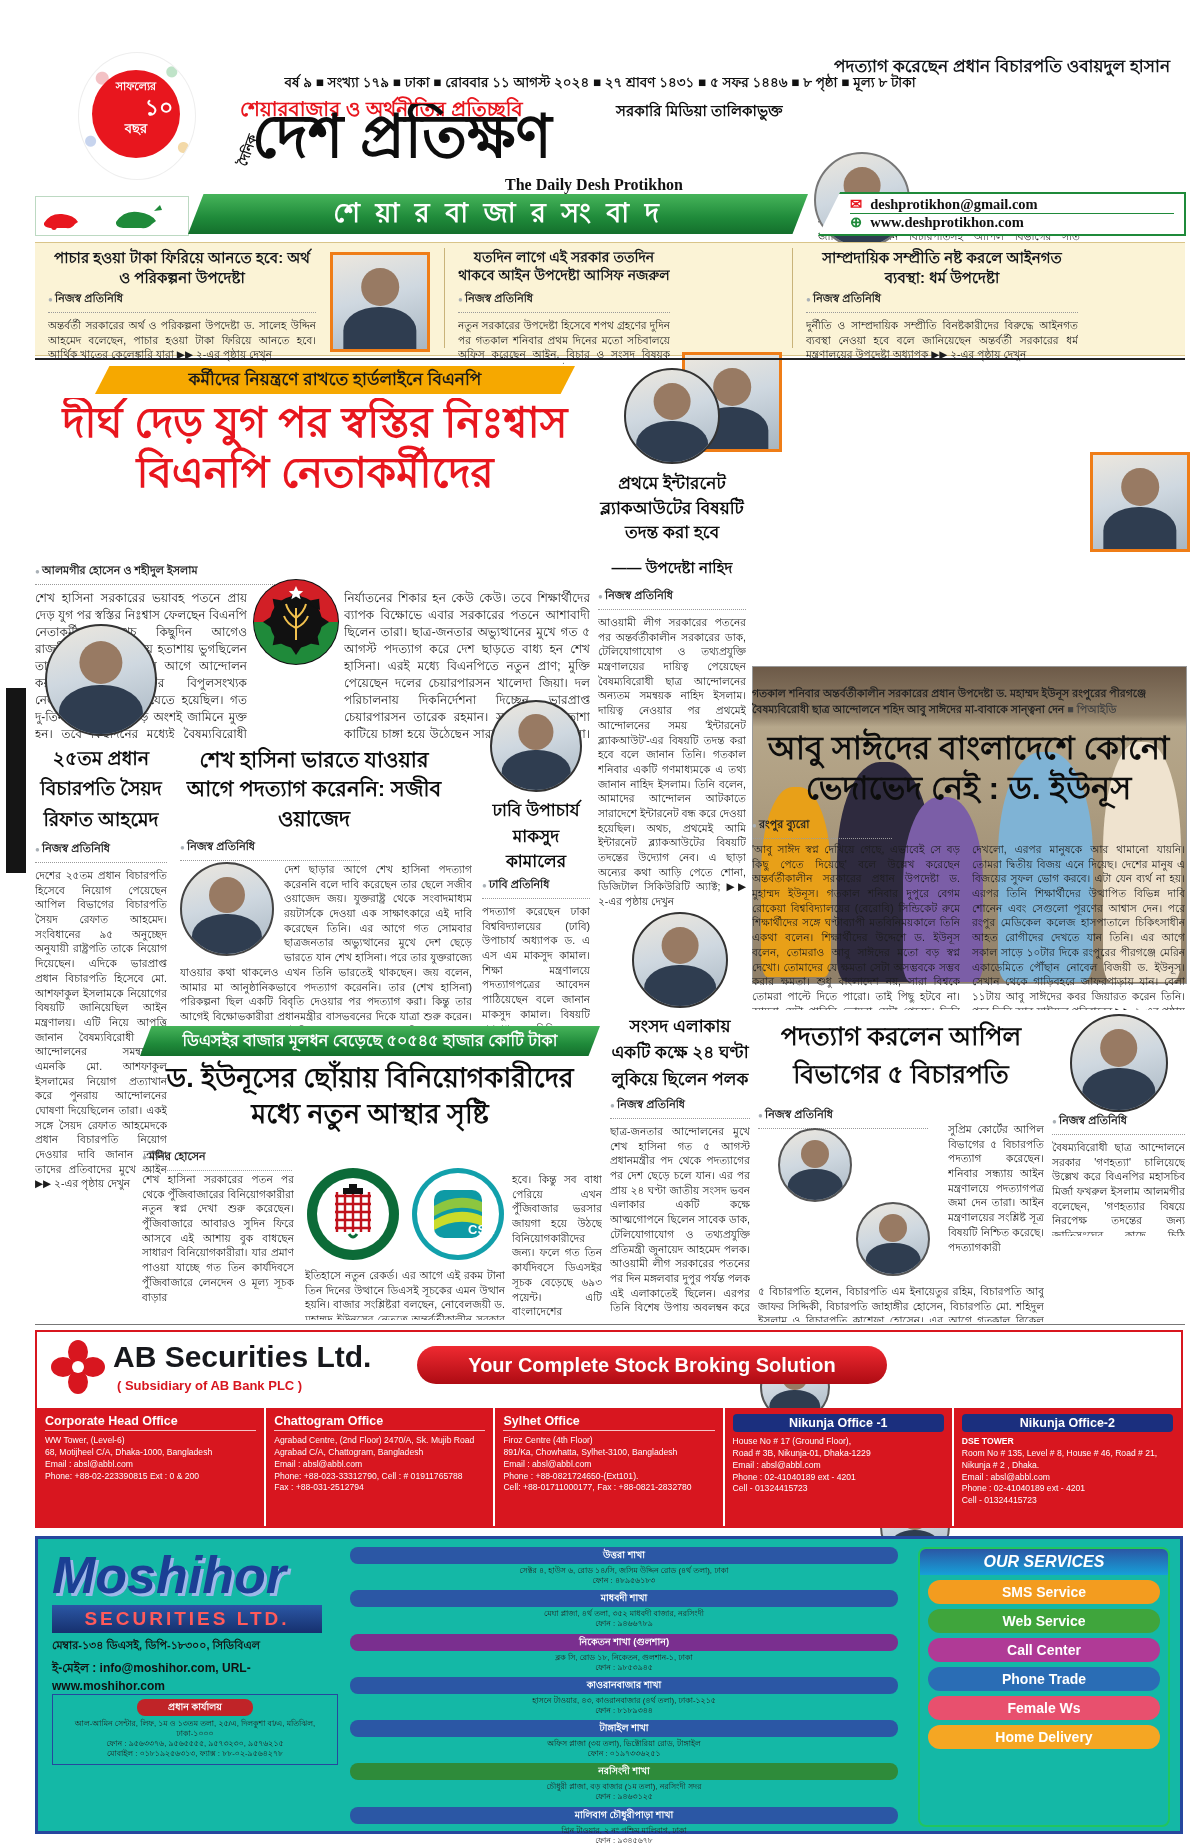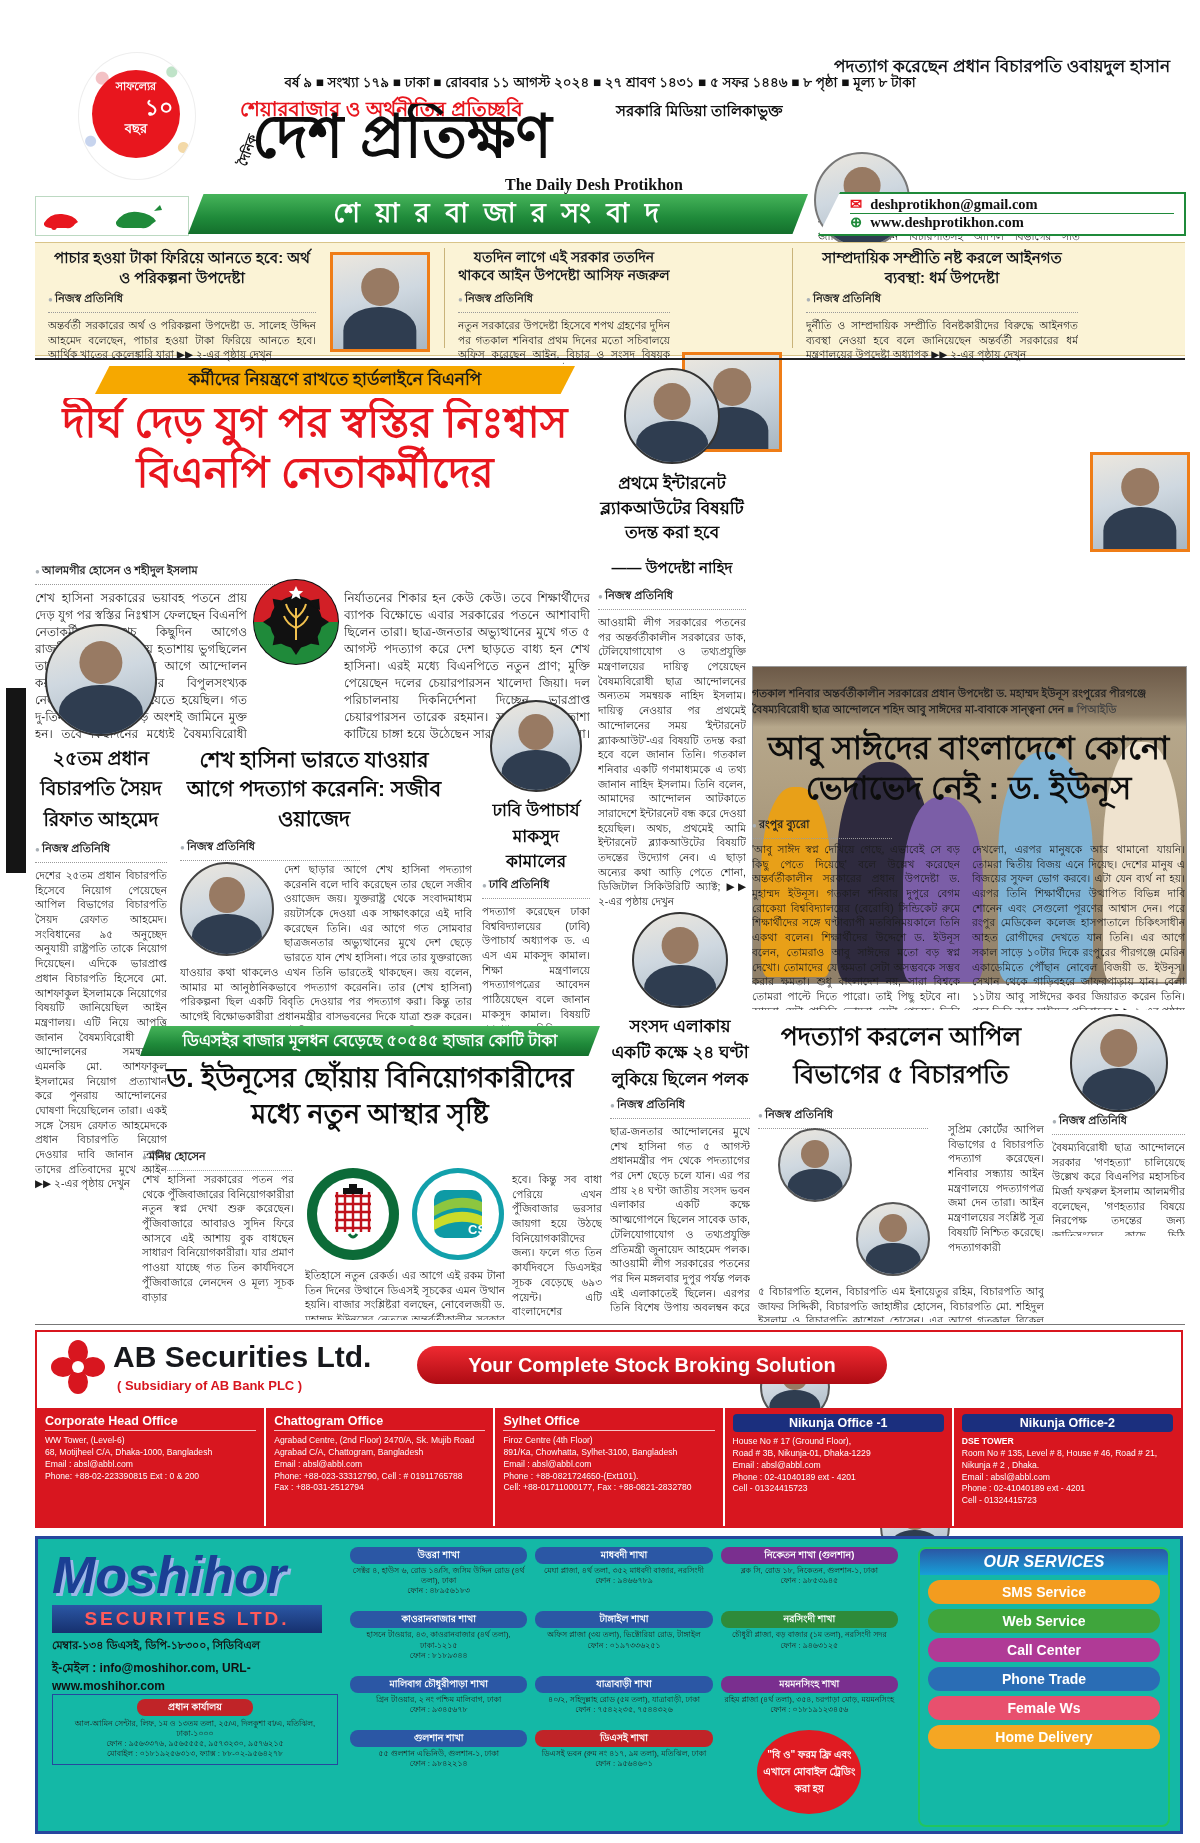--- a/index.html
+++ b/index.html
@@ -333,21 +333,21 @@
            font-weight:bold;font-size:19px;letter-spacing:3px;padding:3px 0;">SECURITIES LTD.</div>
       <div style="font-size:11px;margin-top:4px;font-weight:bold;">মেম্বার-১৩৪ ডিএসই, ডিপি-১৮৩০০, সিডিবিএল</div>
       <div style="font-size:12px;margin-top:3px;font-weight:bold;">ই-মেইল : info@moshihor.com, URL- www.moshihor.com</div>
       <div style="margin-top:1px;border:1px solid #26479e;padding:4px;">
         <div class="branchname" style="background:#c02428;width:110px;margin:0 auto 3px;">প্রধান কার্যালয়</div>
         <div class="brline">আল-আমিন সেন্টার, লিফ, ১ম ও ১৩তম তলা, ২৫/এ, দিলকুশা বা/এ, মতিঝিল, ঢাকা-১০০০</div>
         <div class="brline">ফোন : ৯৫৬৩৩৭৬, ৯৫৬৫৫৫৫, ৯৫৭৩২৩০, ৯৫৭৬২১৫</div>
         <div class="brline">মোবাইল : ০১৮১৯২৫৬৩১৩, ফ্যাক্স : ৮৮-০২-৯৫৬৪২৭৮</div>
       </div>
     </div>
-    <div class="abs" style="left:312px;top:8px;width:548px;height:278px;display:grid;grid-template-columns:repeat(3,1fr);gap:4px 8px;">
+    <div class="abs" style="left:312px;top:8px;width:548px;height:278px;display:grid;grid-template-columns:repeat(1,1fr);gap:4px 8px;">
       <div>
           <div class="branchname" style="background:#2b57a5;">উত্তরা শাখা</div>
           <div class="brline">সেক্টর ৪, হাউস ৬, রোড ১৪/সি, জসিম উদ্দিন রোড (৪র্থ তলা), ঢাকা</div>
           <div class="brline">ফোন : ৪৮৯৫৬১৮৩</div>
         </div>
       <div>
           <div class="branchname" style="background:#2b57a5;">মাধবদী শাখা</div>
           <div class="brline">মেঘা প্লাজা, ৪র্থ তলা, ৩৫২ মাধবদী বাজার, নরসিংদী</div>
           <div class="brline">ফোন : ৯৪৬৬৭৮৯</div>
         </div>

